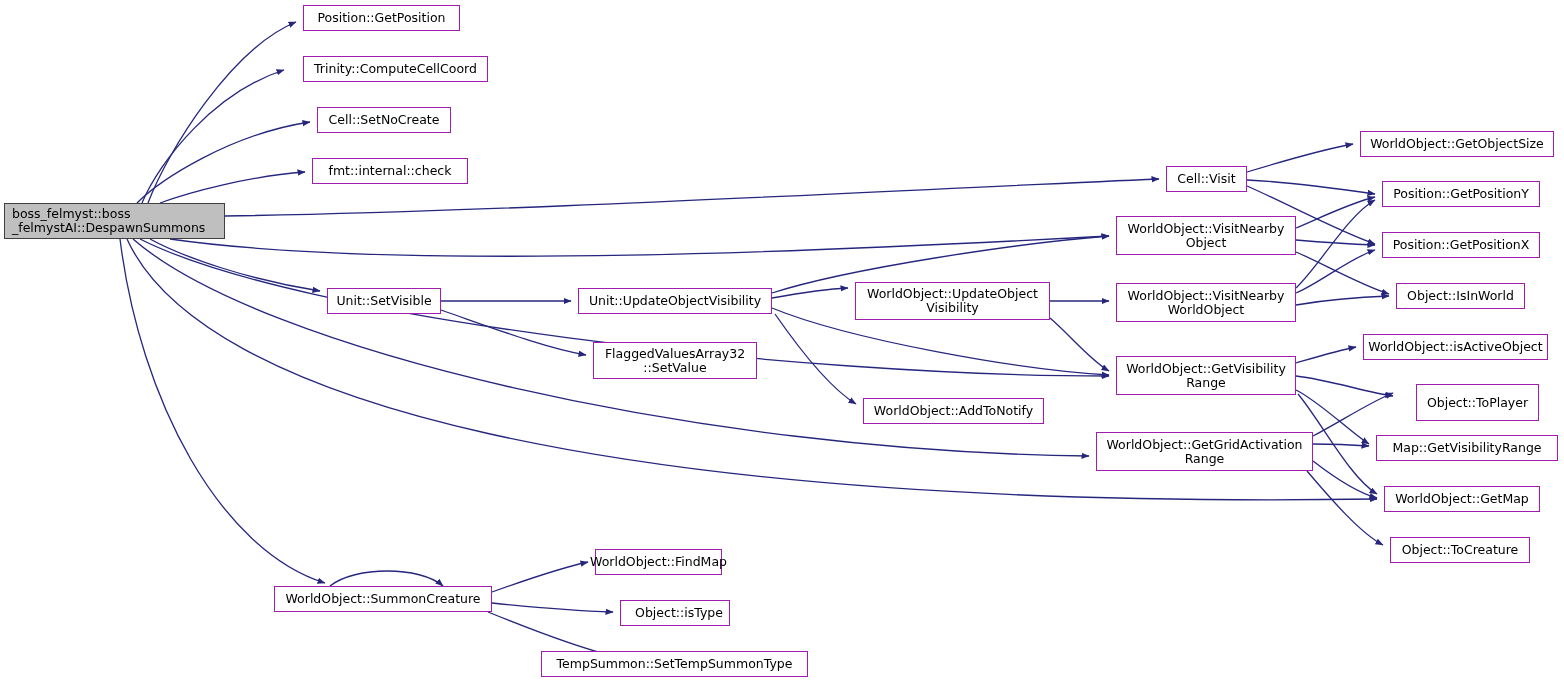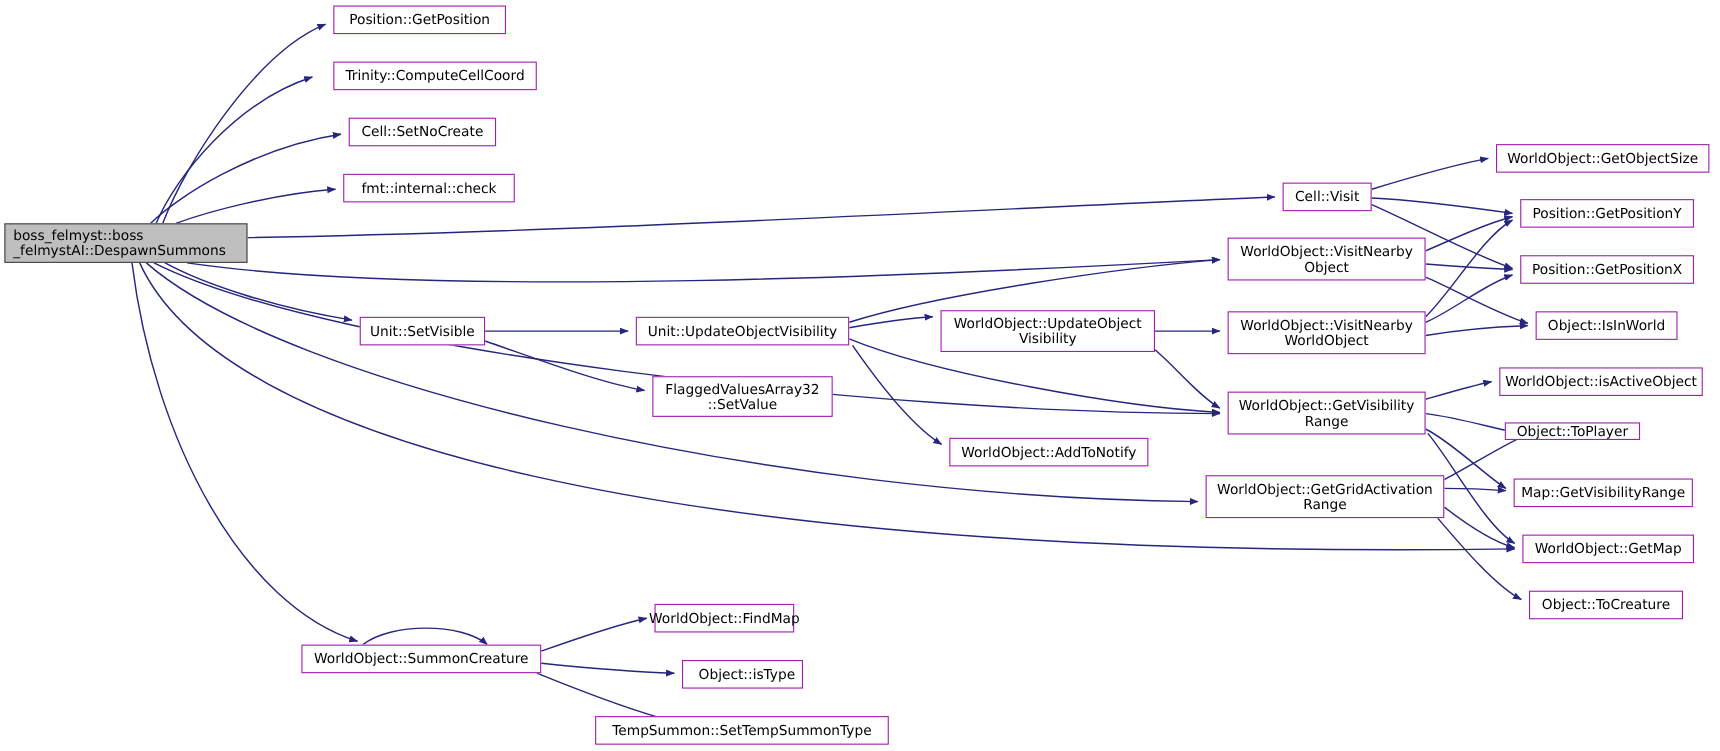--- a/index.html
+++ b/index.html
@@ -122,22 +122,22 @@
 WorldObject</div>
       <div class="node" style="left: 1116px; top: 356px; width: 180px; height: 39px;">WorldObject::GetVisibility
 Range</div>
       <div class="node" style="left: 1096px; top: 432px; width: 217px; height: 39px;">WorldObject::GetGridActivation
 Range</div>
       <div class="node" style="left: 1360px; top: 131px; width: 194px; height: 26px;">WorldObject::GetObjectSize</div>
       <div class="node" style="left: 1382px; top: 181px; width: 158px; height: 26px;">Position::GetPositionY</div>
       <div class="node" style="left: 1382px; top: 232px; width: 158px; height: 26px;">Position::GetPositionX</div>
       <div class="node" style="left: 1396px; top: 283px; width: 129px; height: 26px;">Object::IsInWorld</div>
       <div class="node" style="left: 1363px; top: 334px; width: 185px; height: 26px;">WorldObject::isActiveObject</div>
-      <div class="node" style="left: 1368px; top: 384px; width: 123px; height: 16px;">Object::ToPlayer</div>
-      <div class="node" style="left: 1376px; top: 435px; width: 163px; height: 26px;">Map::GetVisibilityRange</div>
+      <div class="node" style="left: 1416px; top: 384px; width: 123px; height: 37px;">Object::ToPlayer</div>
+      <div class="node" style="left: 1376px; top: 435px; width: 182px; height: 26px;">Map::GetVisibilityRange</div>
       <div class="node" style="left: 1384px; top: 486px; width: 156px; height: 26px;">WorldObject::GetMap</div>
       <div class="node" style="left: 1390px; top: 537px; width: 140px; height: 26px;">Object::ToCreature</div>
       <div class="node" style="left: 274px; top: 586px; width: 218px; height: 26px;">WorldObject::SummonCreature</div>
       <div class="node" style="left: 595px; top: 549px; width: 127px; height: 26px;">WorldObject::FindMap</div>
       <div class="node" style="left: 620px; top: 600px; width: 110px; height: 26px; padding-left: 12px;">Object::isType</div>
       <div class="node" style="left: 541px; top: 651px; width: 267px; height: 26px;">TempSummon::SetTempSummonType</div>
     </div>
 </div>
 
 </body></html>

